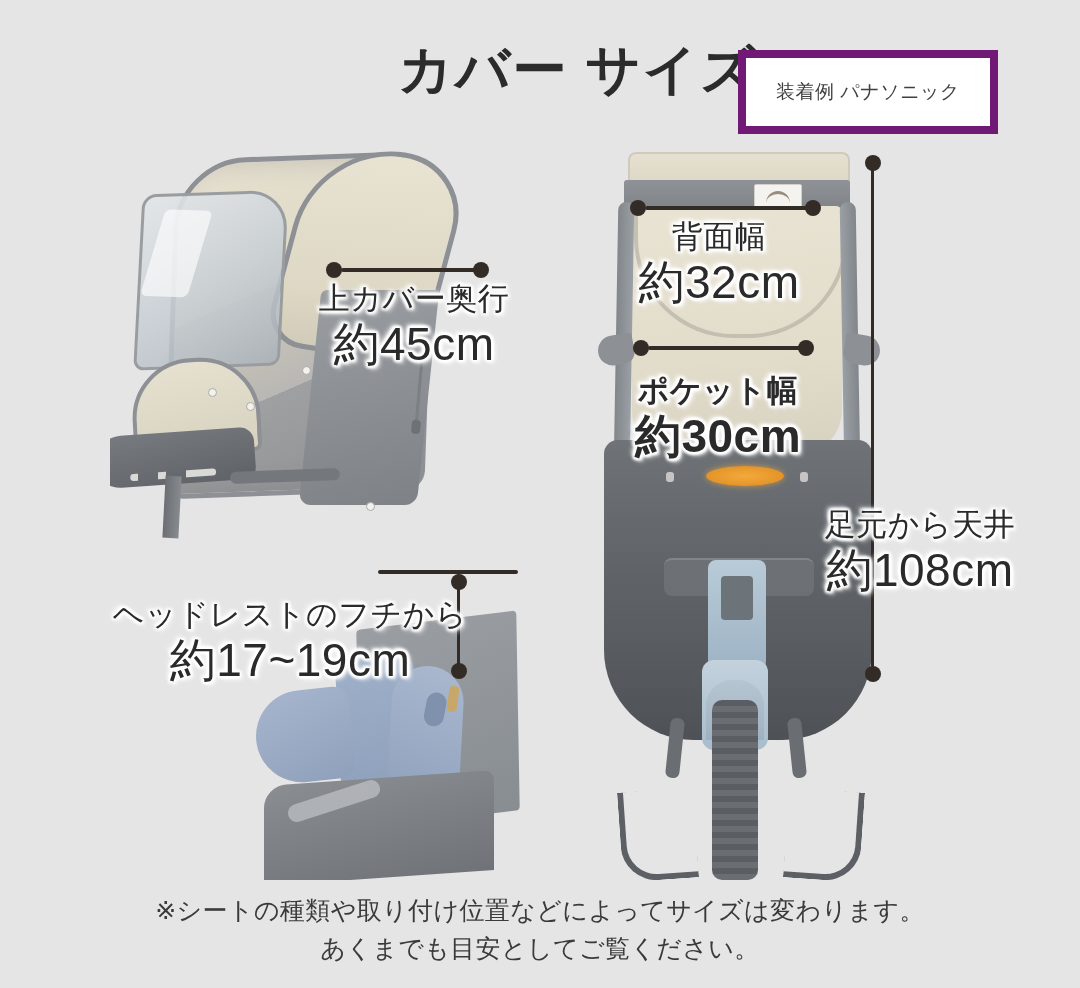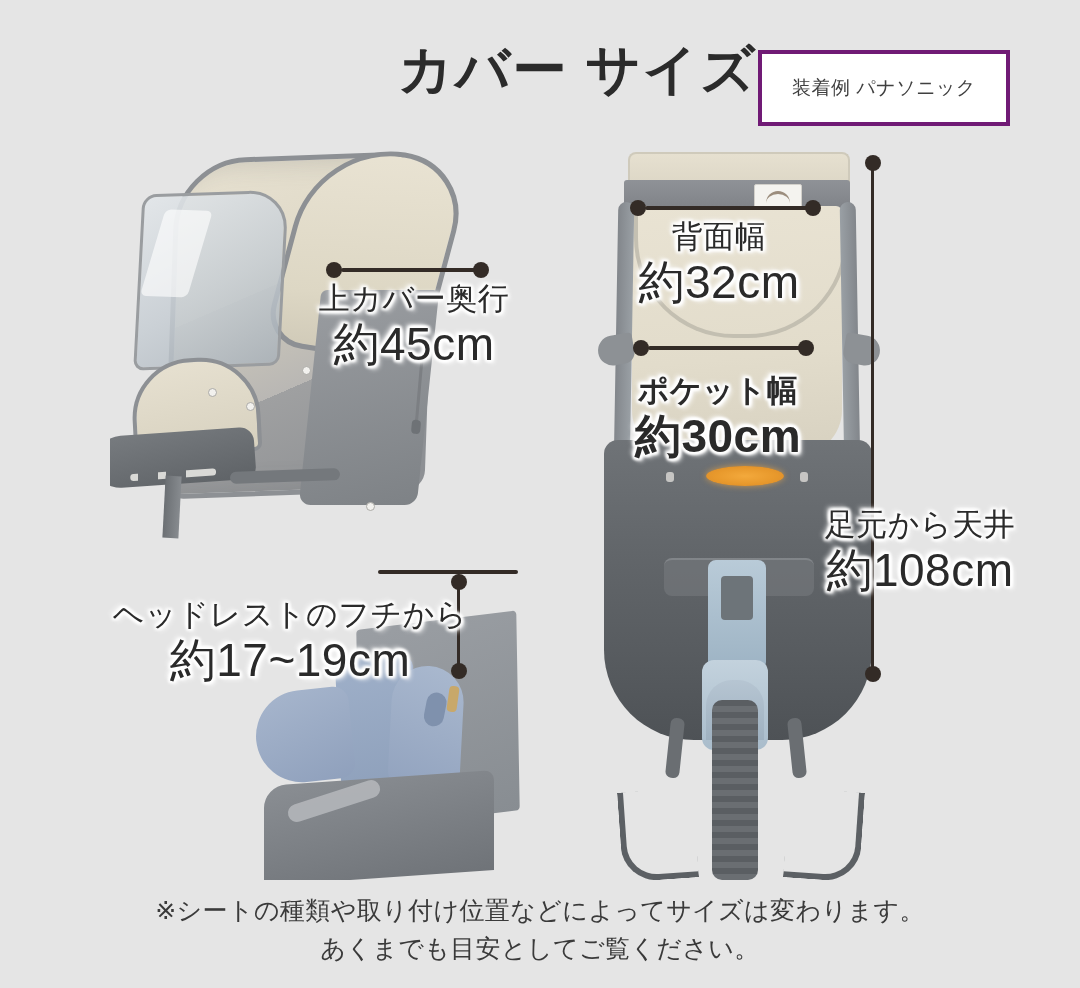--- a/index.html
+++ b/index.html
@@ -9,24 +9,23 @@
   .stage{position:absolute;inset:0;background:#e5e5e5;}
 
   
   #page-title{
     position:absolute;left:398px;top:40px;
     font-size:54px;font-weight:700;letter-spacing:2px;color:#2b2b2b;
     line-height:1.1;white-space:nowrap;
   }
   #example-box{
     position:absolute;left:738px;top:50px;width:244px;height:68px;
-    border:4px solid #701a75;background:#ffffff;
+    border:8px solid #701a75;background:#ffffff;
     display:flex;flex-direction:column;align-items:center;justify-content:center;
     line-height:1.28;
-    margin-left:20px;
   }
   #example-box span{font-size:19px;color:#404040;white-space:nowrap;letter-spacing:.5px;}
 
   
   .photo{position:absolute;overflow:hidden;}
 
   
   #photo-left{left:110px;top:140px;width:400px;height:400px;}
   .lp-canopy{
     position:absolute;left:60px;top:15px;width:250px;height:330px;

